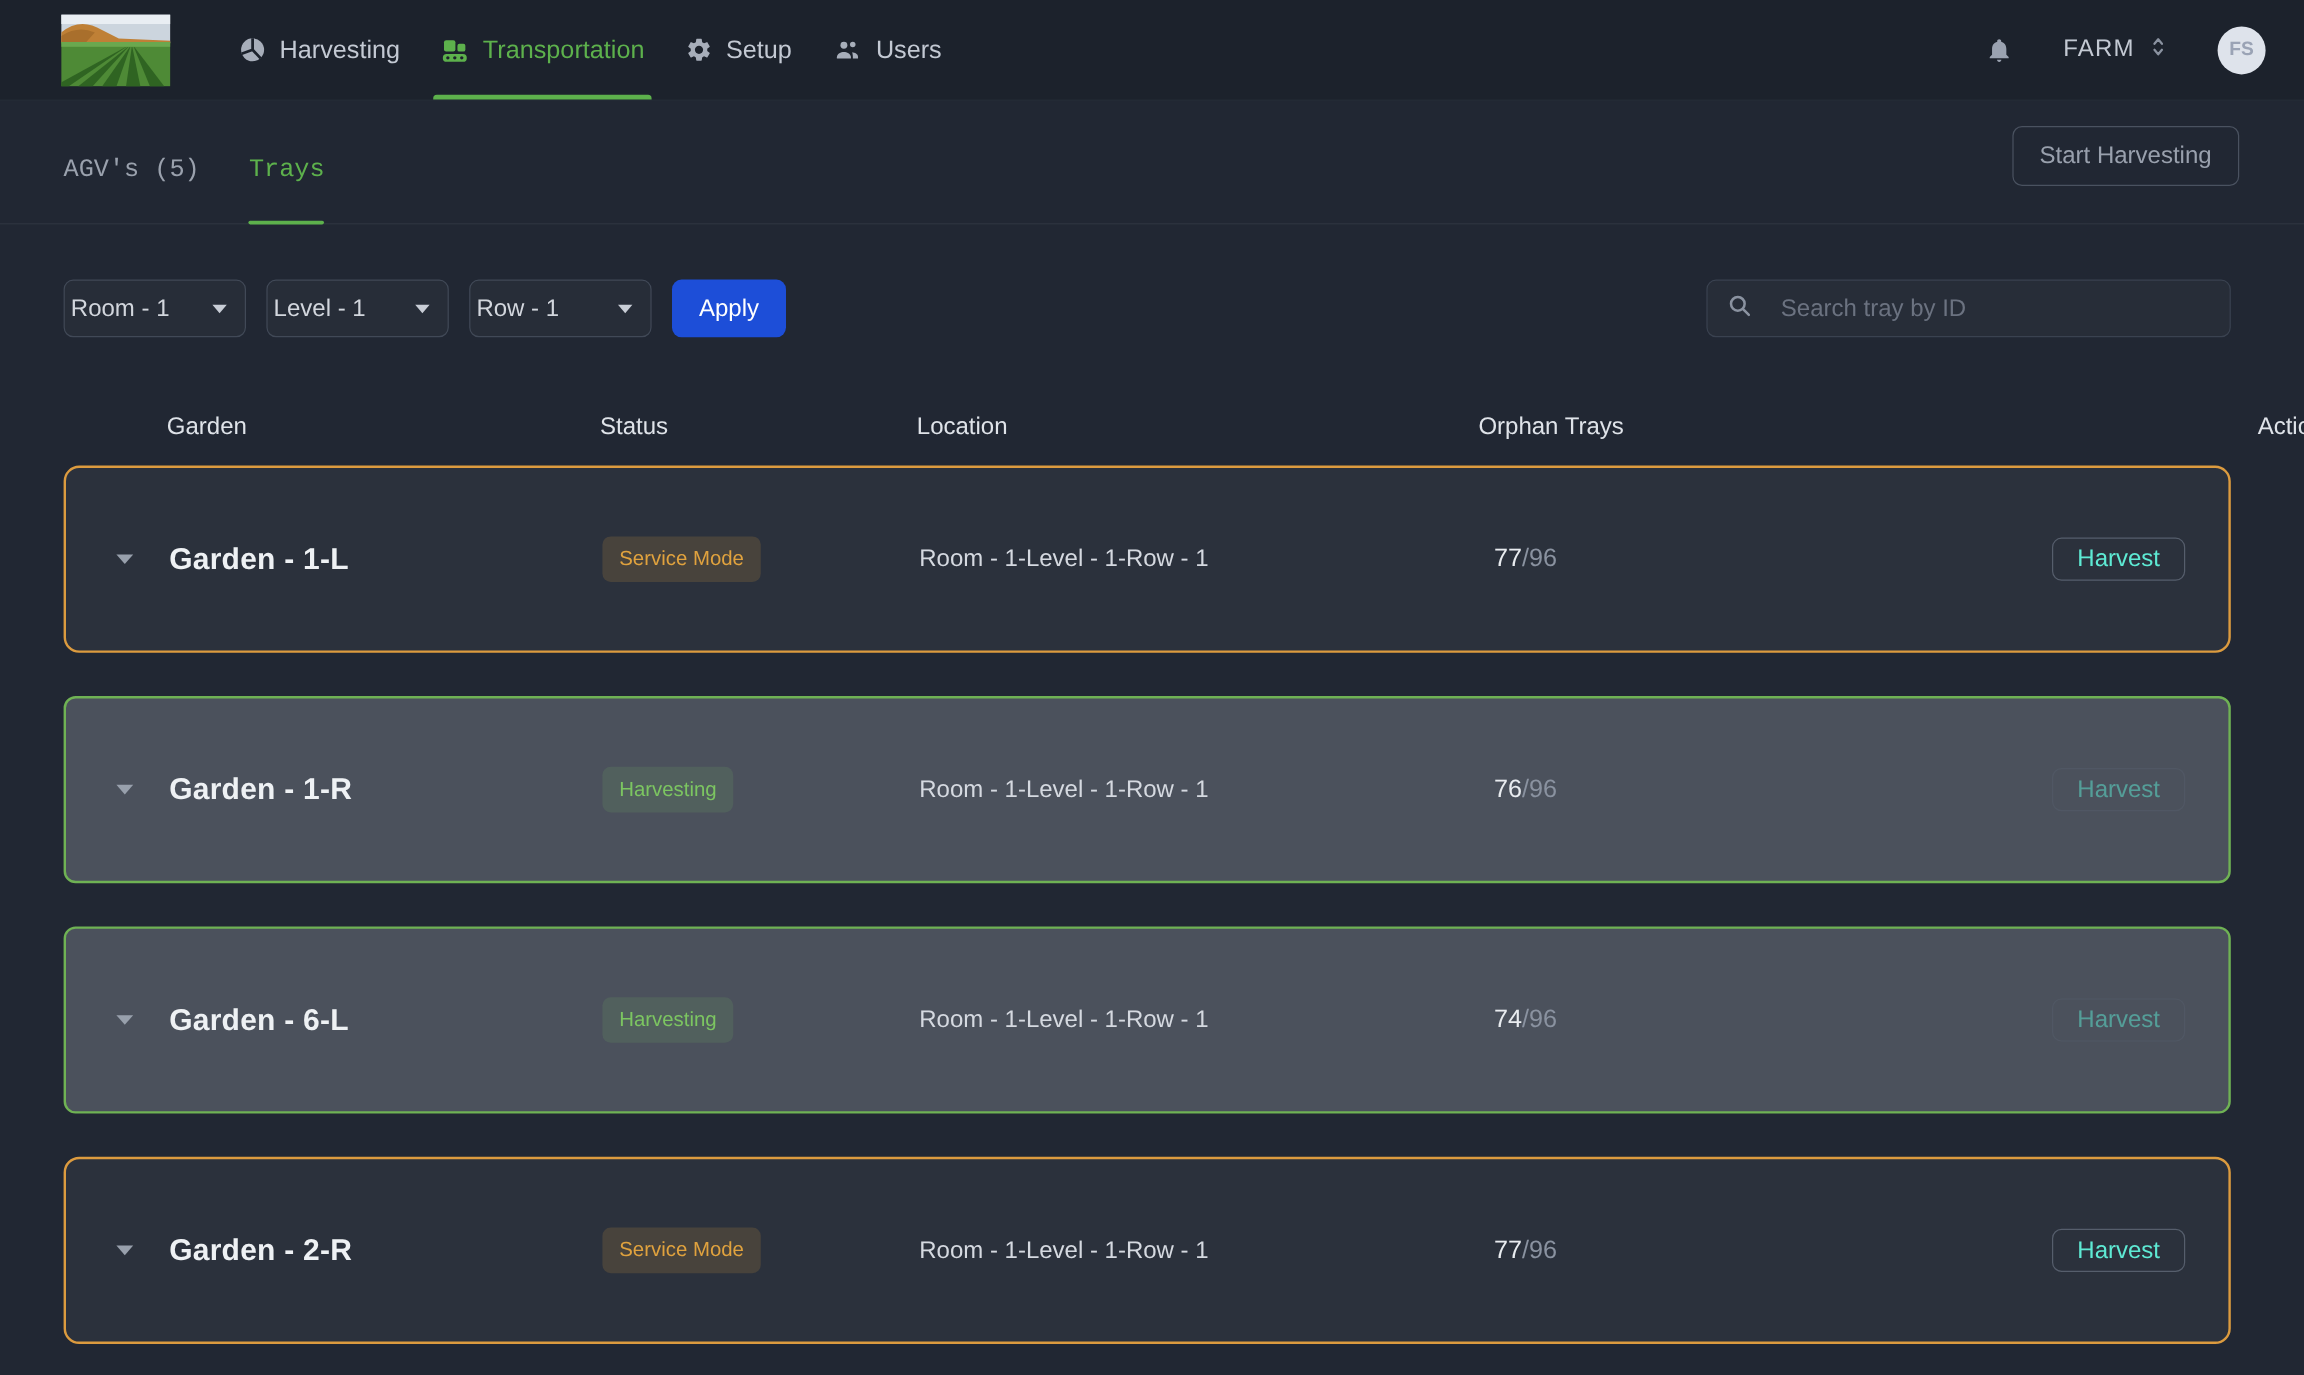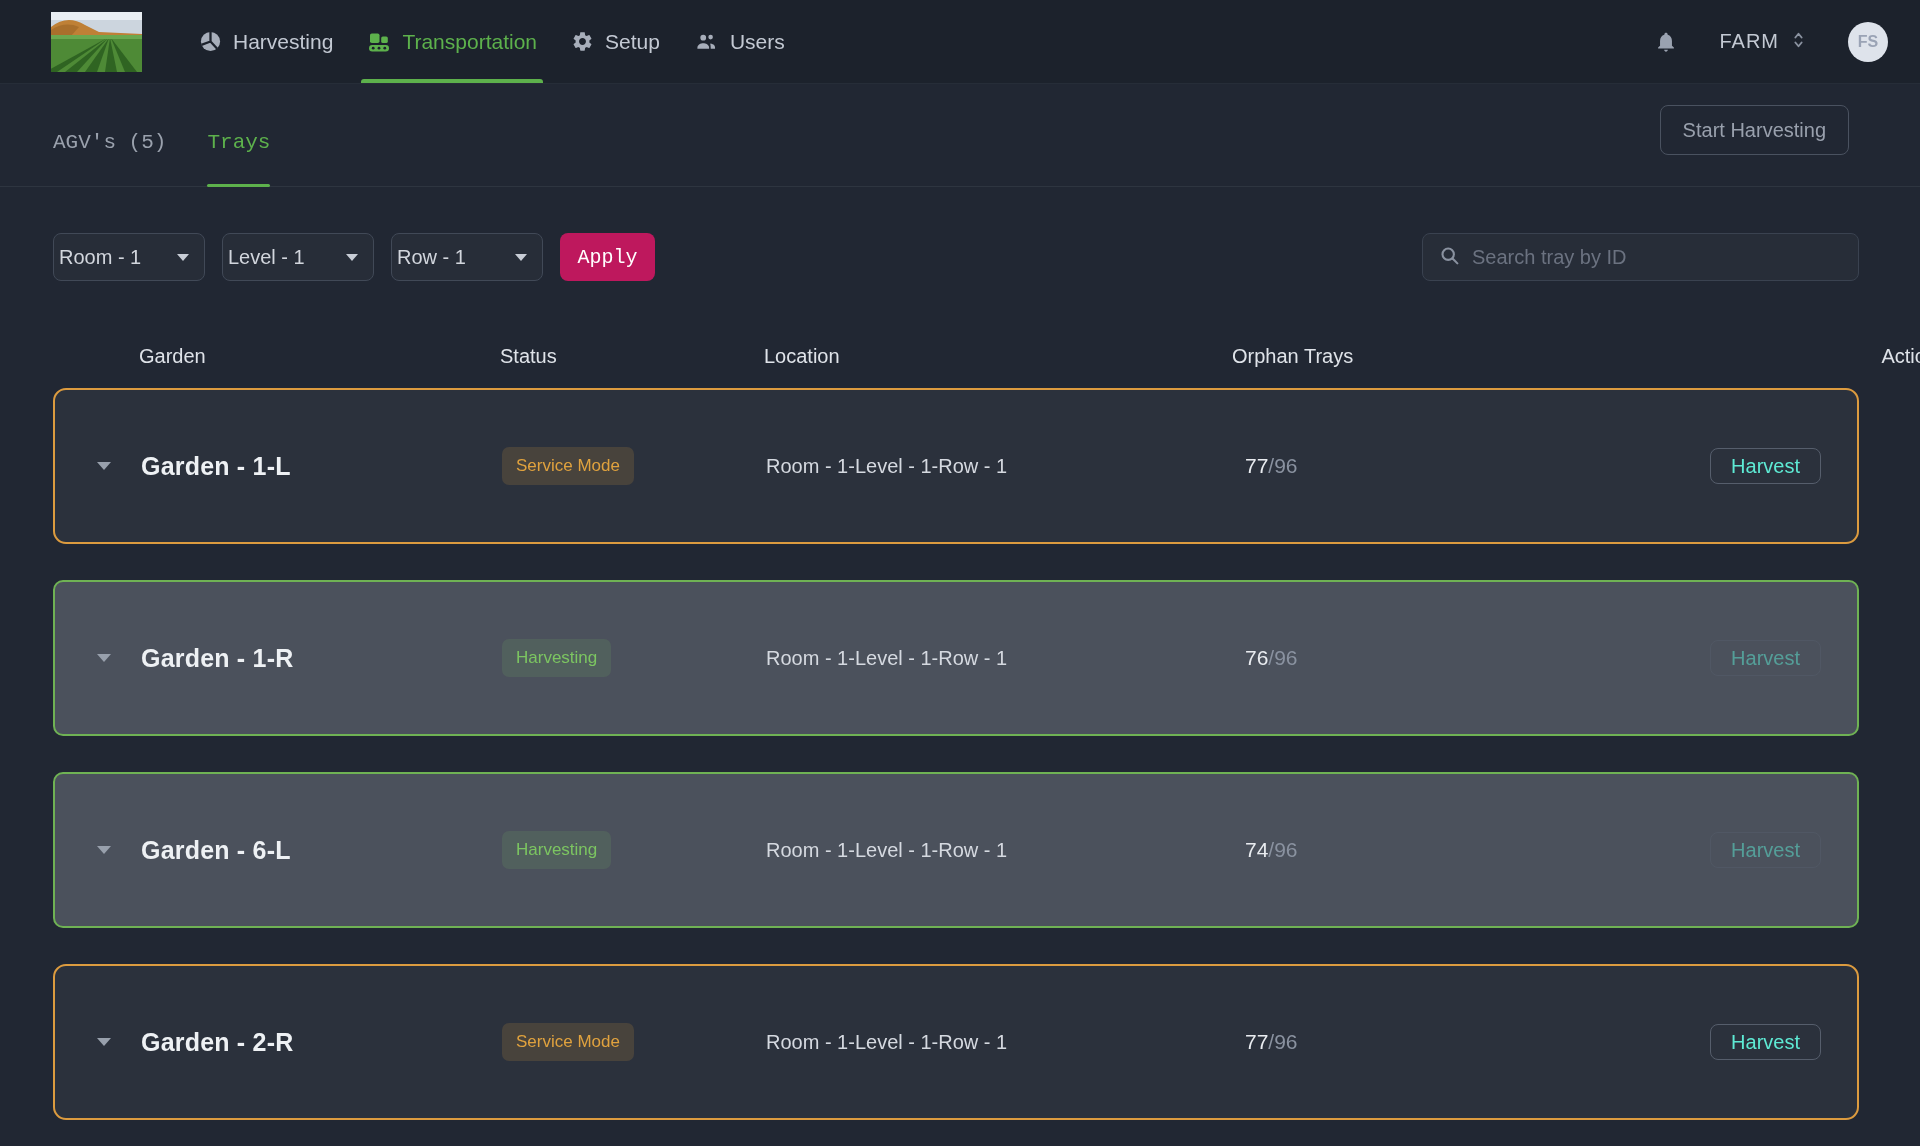--- a/index.html
+++ b/index.html
@@ -48,47 +48,47 @@
   .tab {
     display:flex; align-items:center; position:relative;
     font-size:21px; color:#9aa1ad; cursor:pointer; padding-top:14px;font-family:Liberation Mono, monospace;
   }
   .tab.active { color:#5db14c; }
   .tab.active::after {
     content:""; position:absolute; left:0; right:0; bottom:-1px; height:3px;
     background:#5db14c; border-radius:2px;
   }
   .start-harvesting {
-    position:absolute; right:71px; top:21px; height:50px; padding:0 22px;
+    position:absolute; right:54px; top:21px; height:50px; padding:0 22px;
     background:transparent; border:1px solid #4a5260; border-radius:8px;
     color:#99a0ad; font-size:20px; font-family:inherit; cursor:pointer;
   }
 
   
   .filters-row {
     margin:46px 61px 0 53px; display:flex; align-items:center; gap:17px;
   }
   .select {
     height:48px; min-width:152px; padding:0 15px 0 5px;
     background:#272d38; border:1px solid #414957; border-radius:8px;
     display:flex; align-items:center; justify-content:space-between; gap:18px;
     font-size:20px; color:#d2d6dd; cursor:pointer;
   }
   .caret-down {
     width:0; height:0; border-left:6px solid transparent; border-right:6px solid transparent;
     border-top:7px solid #c8cdd6; flex:0 0 auto;
   }
   .apply-btn {
-    width:95px; height:48px; background:#be185d; border:none; border-radius:8px;
-    color:#ffffff; font-size:20px; font-weight:500; font-family:Liberation Mono, monospace; cursor:pointer;
+    width:95px; height:48px; background:#1d4ed8; border:none; border-radius:8px;
+    color:#ffffff; font-size:20px; font-weight:500; font-family:Liberation Sans, sans-serif; cursor:pointer;
   }
   .search-box {
     margin-left:auto; width:437px; height:48px;
     background:#272d38; border:1px solid #3a4250; border-radius:8px;
-    display:flex; align-items:center; padding:0 16px; gap:12px;
+    display:flex; align-items:center; padding:0 16px; gap:24px;
   }
   .search-box input {
     flex:1; background:transparent; border:none; outline:none;
     font-size:20px; color:#d2d6dd; font-family:inherit;
   }
   .search-box input::placeholder { color:#6b7280; }
 
   
   .row-grid {
     display:grid;

